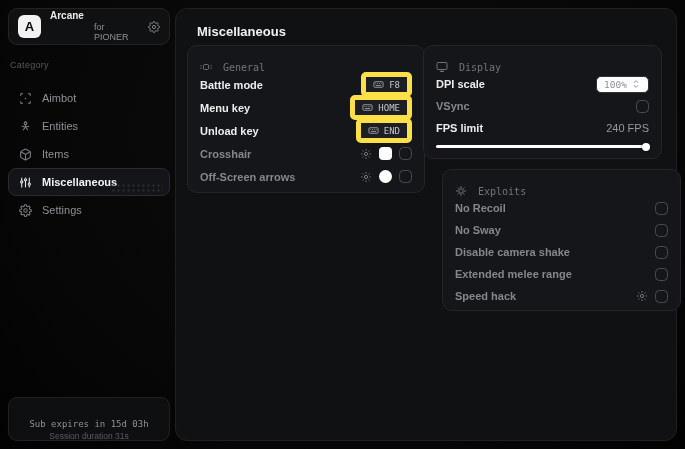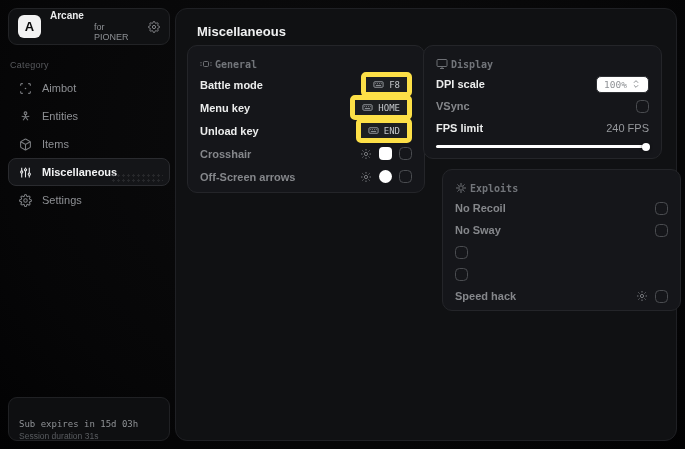--- a/index.html
+++ b/index.html
@@ -30,40 +30,41 @@
   }
   .brand-text { flex: 1; line-height: 1.15; }
   .brand-title { font-size: 10px; font-weight: bold; color: #e9eaeb; }
   .brand-subtitle { font-size: 9px; color: #8d9094; padding-left: 44px; }
   .brand-gear { color: #85878b; display: flex; }
 
   .category-label {
     position: absolute; top: 52px; left: 2px;
     font-size: 9px; color: #57595d; letter-spacing: 0.3px;
   }
-  .nav { position: absolute; top: 66px; left: 0; right: 0; }
+  .nav { position: absolute; top: 76px; left: 0; right: 0; }
   .nav-item {
     height: 28px; display: flex; align-items: center; gap: 10px;
     padding: 0 10px; color: #8e9094; font-size: 11px; cursor: pointer;
     border: 1px solid transparent; border-radius: 8px; position: relative;
   }
   .nav-item .nav-icon { display: flex; color: #7c7e82; width: 13px; }
   .nav-item.active {
     background: #141518; border-color: #2a2b2f; color: #f2f3f4; font-weight: bold;
   }
   .nav-item.active .nav-icon { color: #e8e9ea; }
   .nav-dots {
     position: absolute; right: 6px; bottom: 3px; width: 52px; height: 9px;
     background: radial-gradient(circle, #36373b 1px, transparent 1.1px);
     background-size: 5px 5px; opacity: 0.55;
   }
   .sub-card {
     position: absolute; left: 0; right: 0; bottom: 0; height: 36px;
     background: #0e0f11; border: 1px solid #202124; border-radius: 9px;
     padding: 21px 10px;
+    text-align: center;
   }
   .sub-line1 { font-family: "DejaVu Sans Mono", monospace; font-size: 9px; color: #8f9296; }
   .sub-line2 { font-size: 8.5px; color: #595c60; margin-top: 2px; }
 
   
   .main-card {
     position: absolute; left: 175px; top: 8px; width: 502px; height: 433px;
     background: #101113; border: 1px solid #1f2024; border-radius: 12px;
   }
   .main-title {
@@ -71,22 +72,22 @@
     font-size: 13px; font-weight: bold; color: #f0f1f2;
   }
   .panel {
     position: absolute; background: #15161a; border: 1px solid #242529;
     border-radius: 10px; padding: 9px 12px;
   }
   .panel-general { left: 11px; top: 36px; width: 238px; height: 148px; }
   .panel-display { left: 247px; top: 36px; width: 239px; height: 114px; }
   .panel-exploits { left: 266px; top: 160px; width: 239px; height: 142px; }
   .panel-header {
-    display: flex; align-items: center; gap: 3px; height: 18px;
-    font-family: "DejaVu Sans Mono", monospace; font-size: 10px; color: #72757a; font-weight: bold;
+    display: flex; align-items: flex-end; gap: 11px; height: 18px;
+    font-family: "DejaVu Sans Mono", monospace; font-size: 10px; color: #72757a;
   }
   .panel-header .ph-icon { display: flex; color: #6e7075; }
   .row {
     display: flex; align-items: center; justify-content: space-between; height: 23px;
   }
   .row-sm { height: 22px; }
   .row-label { font-size: 11px; }
   .lbl-bright { color: #eceded; font-weight: bold; }
   .lbl-dim { color: #85878b; font-weight: bold; }
   .row-controls { display: flex; align-items: center; gap: 7px; }
@@ -347,23 +348,25 @@
       </div>
       <div class="row row-sm">
         <span class="row-label lbl-dim">No Recoil</span>
         <span class="checkbox"></span>
       </div>
       <div class="row row-sm">
         <span class="row-label lbl-dim">No Sway</span>
         <span class="checkbox"></span>
       </div>
       <div class="row row-sm">
-        <span class="checkbox"></span>
-      </div>
-      <div class="row row-sm">
+        <span class="row-label lbl-dim">Disable camera shake</span>
+        <span class="checkbox"></span>
+      </div>
+      <div class="row row-sm">
+        <span class="row-label lbl-dim">Extended melee range</span>
         <span class="checkbox"></span>
       </div>
       <div class="row row-sm">
         <span class="row-label lbl-dim">Speed hack</span>
         <span class="row-controls">
           <span class="gear-btn">
               <svg width="12" height="12" viewBox="0 0 24 24" fill="none" stroke="currentColor" stroke-width="2">
                 <circle cx="12" cy="12" r="3.2"></circle>
                 <path d="M12 2v3M12 19v3M2 12h3M19 12h3M4.9 4.9l2.1 2.1M17 17l2.1 2.1M19.1 4.9L17 7M7 17l-2.1 2.1"></path>
               </svg>

